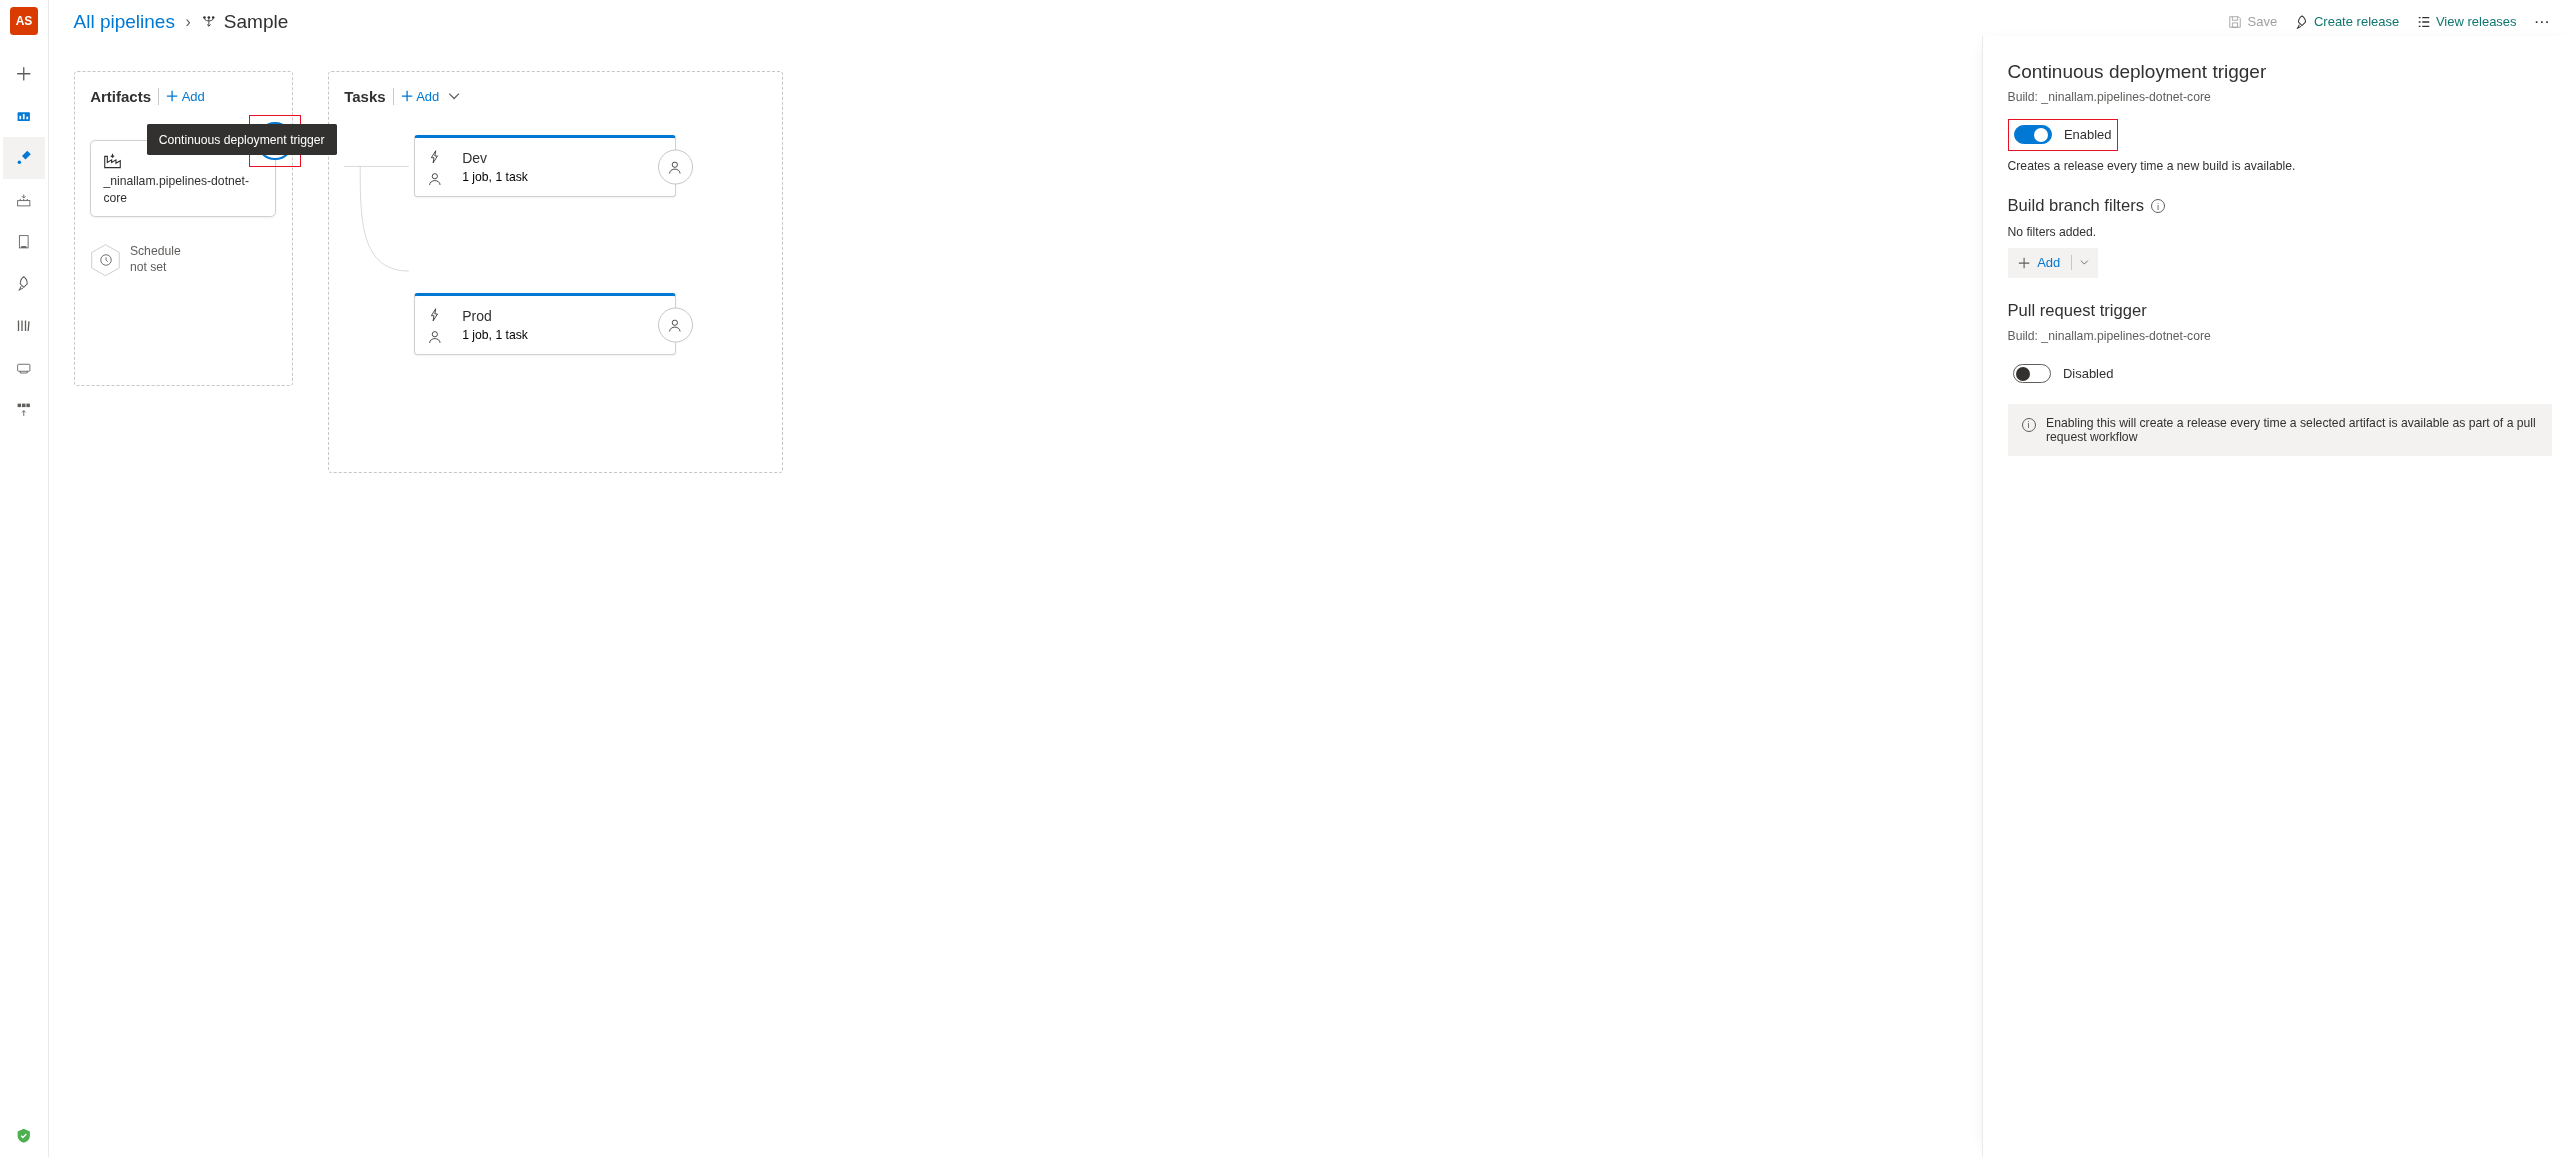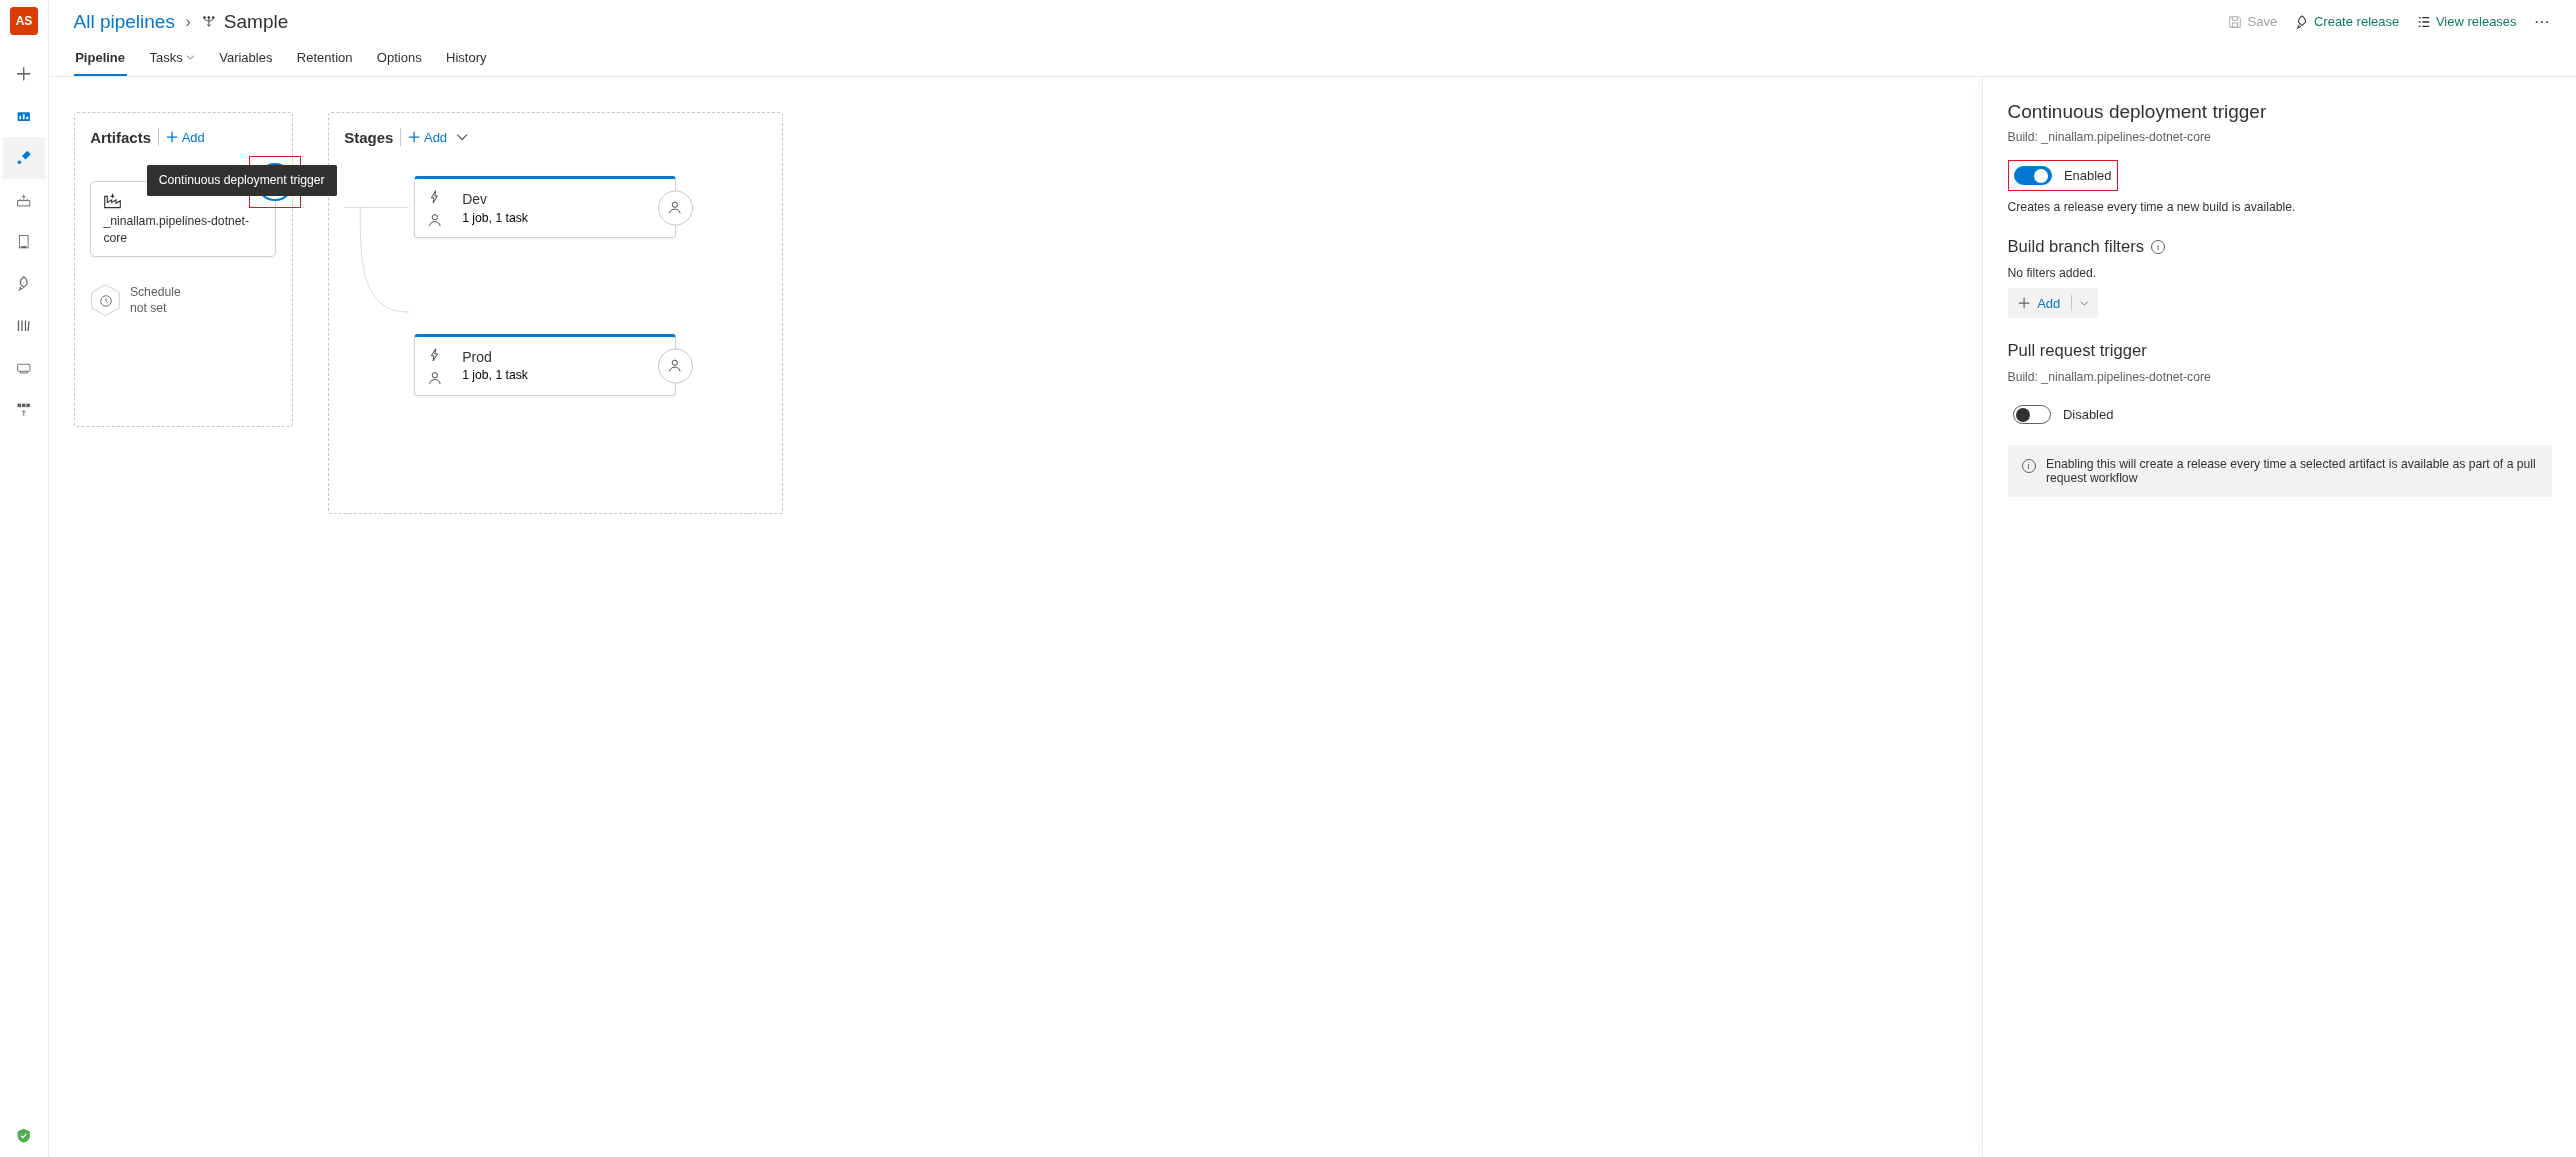--- a/index.html
+++ b/index.html
@@ -435,33 +435,20 @@
       <div class="action">
         <svg viewBox="0 0 16 16">
             <path d="M2 3h2M6 3h8M2 8h2M6 8h8M2 13h2M6 13h8" stroke="#323130" stroke-width="1.5"></path>
           </svg>
         <span>View releases</span>
       </div>
       <div class="dots">⋯</div>
     </div>
   </div>
 
-  <div class="tabs">
-    <div class="tab active">Pipeline</div>
-    <div class="tab">
-      <span>Tasks</span>
-      <svg class="chev" viewBox="0 0 10 10">
-          <path d="M1 3l4 4 4-4" stroke="#605e5c" fill="none"></path>
-        </svg>
-    </div>
-    <div class="tab">Variables</div>
-    <div class="tab">Retention</div>
-    <div class="tab">Options</div>
-    <div class="tab">History</div>
-  </div>
 
   <div class="content">
 
     <div class="canvas">
 
       <div class="panel-box artifacts">
         <div class="panel-title">
           <span>Artifacts</span>
           <span class="divider-v"></span>
           <span class="add-link">
@@ -503,21 +490,21 @@
           </div>
           <div>
             <div>Schedule</div>
             <div>not set</div>
           </div>
         </div>
       </div>
 
       <div class="panel-box stages">
         <div class="panel-title">
-          <span>Stages</span>
+          <span>Tasks</span>
           <span class="divider-v"></span>
           <span class="add-link">
             <svg viewBox="0 0 14 14">
                 <path d="M7 1v12M1 7h12" stroke="#0078d4" stroke-width="1.5"></path>
               </svg>
             <span>Add</span>
             <svg class="chev" viewBox="0 0 10 10" style="margin-left:5.2px">
                 <path d="M1 3l4 4 4-4" stroke="#605e5c" fill="none"></path>
               </svg>
           </span>

